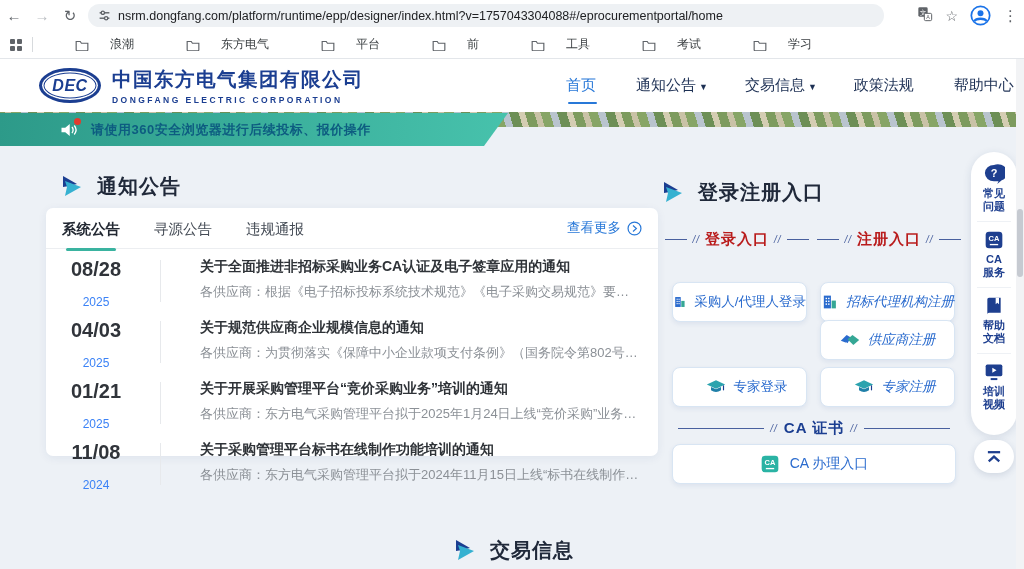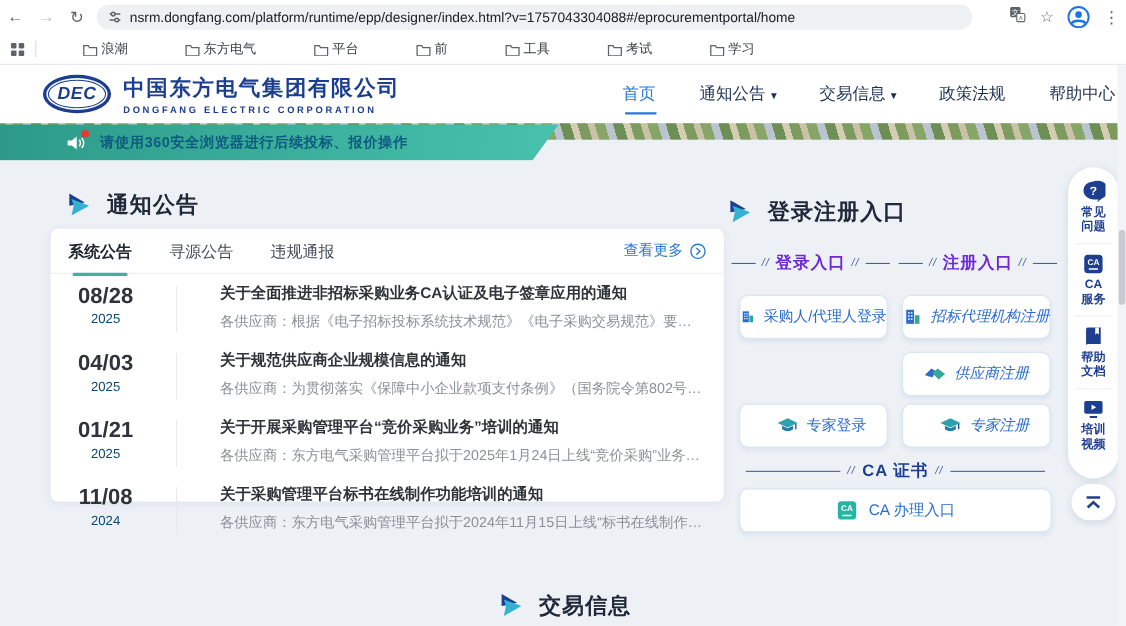--- a/index.html
+++ b/index.html
@@ -15,21 +15,21 @@
   .url-text { font-size:12.5px; color:#202124; white-space:nowrap; overflow:hidden; }
   .tb-right { position:absolute; right:6px; top:0; height:31px; display:flex; align-items:center; gap:12px; }
   .avatar-ring { width:21px; height:21px; border-radius:50%; display:flex; align-items:center; justify-content:center; }
   .dots { font-size:15px; color:#5f6368; }
   .star { font-size:14px; color:#5f6368; }
 
   .bookmarks { position:absolute; top:31px; left:0; width:1024px; height:28px; background:#ffffff; border-bottom:1px solid #e3e6ea; display:flex; align-items:center; padding-left:10px; }
   .apps-grid { display:grid; grid-template-columns:5px 5px; grid-template-rows:5px 5px; gap:2px; margin-right:10px; cursor:pointer; }
   .apps-grid i { background:#5f6368; border-radius:1px; }
   .bm-sep { width:1px; height:15px; background:#d7dadd; margin-right:10px; }
-  .bm-item { display:flex; align-items:center; gap:3px; font-size:12px; color:#3c4043; margin-right:20px; cursor:pointer; white-space:nowrap;padding-left:32px; }
+  .bm-item { display:flex; align-items:center; gap:21px; font-size:12px; color:#3c4043; margin-right:20px; cursor:pointer; white-space:nowrap;padding-left:32px; }
 
   
   .site-header { position:absolute; top:59px; left:0; width:1024px; height:53px; background:#ffffff; }
   .logo-oval { position:absolute; left:39px; top:9px; width:62px; height:35px; border:3px solid #1b3e91; border-radius:50%; display:flex; align-items:center; justify-content:center; box-shadow:inset 0 0 0 1.5px #ffffff, inset 0 0 0 2.5px #1b3e91; }
   .logo-oval span { font-size:16px; font-weight:bold; font-style:italic; color:#1b3e91; letter-spacing:.5px; }
   .company { position:absolute; left:112px; top:7px; color:#1b3e91; }
   .company .cn { font-size:19.5px; font-weight:bold; letter-spacing:1.5px; }
   .company .en { font-size:8.5px; font-weight:bold; letter-spacing:2.45px; margin-top:2px; }
   .main-nav { position:absolute; left:566px; top:0; height:53px; display:flex; align-items:center; gap:37px; }
   .navitem { position:relative; font-size:15px; color:#1d3054; cursor:pointer; white-space:nowrap; display:flex; align-items:center; gap:3px; }
@@ -57,36 +57,36 @@
   
   .notice-card { position:absolute; left:46px; top:208px; width:612px; height:248px; background:#ffffff; border-radius:7px; box-shadow:0 2px 10px rgba(31,59,108,.07); }
   .tabs-row { display:flex; align-items:center; height:41px; border-bottom:1px solid #eceef1; padding:0 16px; }
   .tab { position:relative; font-size:14.5px; color:#444b55; margin-right:34px; cursor:pointer; padding-top:2px; }
   .tab.active { font-weight:bold; color:#222832; }
   .tab.active::after { content:""; position:absolute; left:4px; right:4px; bottom:-12px; height:3px; background:#3ab3a0; border-radius:2px; }
   .view-more { margin-left:auto; display:flex; align-items:center; gap:6px; font-size:13.5px; color:#2878d8; cursor:pointer; }
   .notice-row { display:flex; align-items:flex-start; height:61px; padding:9px 18px 0 10px; cursor:pointer;gap:24px; }
   .nr-date { width:80px; text-align:center; flex-shrink:0; }
   .nr-date .d { font-size:20px; font-weight:bold; color:#30343a; }
-  .nr-date .y { font-size:12px; color:#0c4a6e; margin-top:2px; }
+  .nr-date .y { font-size:12px; color:#3b82f6; margin-top:14px; }
   .nr-div { width:1px; background:#e7e9ec; height:42px; margin:2px 0 0 0; flex-shrink:0; }
   .nr-body { margin-left:15px; min-width:0; }
   .nr-title { font-size:14px; font-weight:bold; color:#2f3338; white-space:nowrap; overflow:hidden; text-overflow:ellipsis; max-width:480px; }
   .nr-desc { font-size:13px; color:#8b9096; margin-top:7px; white-space:nowrap; overflow:hidden; text-overflow:ellipsis; max-width:480px; }
 
   
   .group-labels { position:absolute; left:665px; top:230px; width:296px; display:flex; justify-content:space-between; }
   .deco-group { display:flex; align-items:center; gap:5px; width:144px; justify-content:center; }
   .dline { width:24px; height:1px; background:#49609e; }
   .dslash { font-size:10px; font-style:italic; color:#49609e; letter-spacing:1px; }
   .dslash::before { content:"//"; }
-  .deco-group b { font-size:15px; color:#6d28d9; letter-spacing:1px; white-space:nowrap;font-family:Liberation Mono, monospace; }
+  .deco-group b { font-size:15px; color:#b91c1c; letter-spacing:1px; white-space:nowrap;font-family:Liberation Mono, monospace; }
 
   .login-btn { position:absolute; width:135px; height:40px; background:#ffffff; border:1px solid #d8e5f3; border-radius:8px; box-shadow:0 2px 5px rgba(27,62,145,.08); display:flex; align-items:center; justify-content:center; gap:8px; font-size:13.5px; color:#2a6bce; cursor:pointer; white-space:nowrap; }
-  .b-r1 { top:268px; } .b-r2 { top:320px; } .b-r3 { top:367px;padding-left:14px; }
+  .b-r1 { top:282px; } .b-r2 { top:320px; } .b-r3 { top:367px;padding-left:14px; }
   .b-c1 { left:672px; } .b-c2 { left:820px;font-style:italic; }
 
   .ca-divider { position:absolute; left:668px; top:419px; width:292px; display:flex; align-items:center; justify-content:center; gap:6px; }
   .ca-divider .dline { width:86px; }
   .ca-divider b { font-size:15px; color:#1b3e91; letter-spacing:1px; white-space:nowrap; }
   .ca-btn { position:absolute; left:672px; top:444px; width:284px; height:40px; background:#ffffff; border:1px solid #d8e5f3; border-radius:8px; box-shadow:0 2px 5px rgba(27,62,145,.08); display:flex; align-items:center; justify-content:center; gap:10px; font-size:14px; color:#2a6bce; cursor:pointer; }
 
   
   .float-bar { position:absolute; left:971px; top:152px; width:46px; height:283px; background:#ffffff; border-radius:23px; box-shadow:0 2px 9px rgba(31,59,108,.13); display:flex; flex-direction:column; align-items:center; padding-top:12px; }
   .fb-item { display:flex; flex-direction:column; align-items:center; gap:3px; cursor:pointer; padding-bottom:8px; margin-bottom:8px; border-bottom:1px solid #eef1f5; width:34px; }

